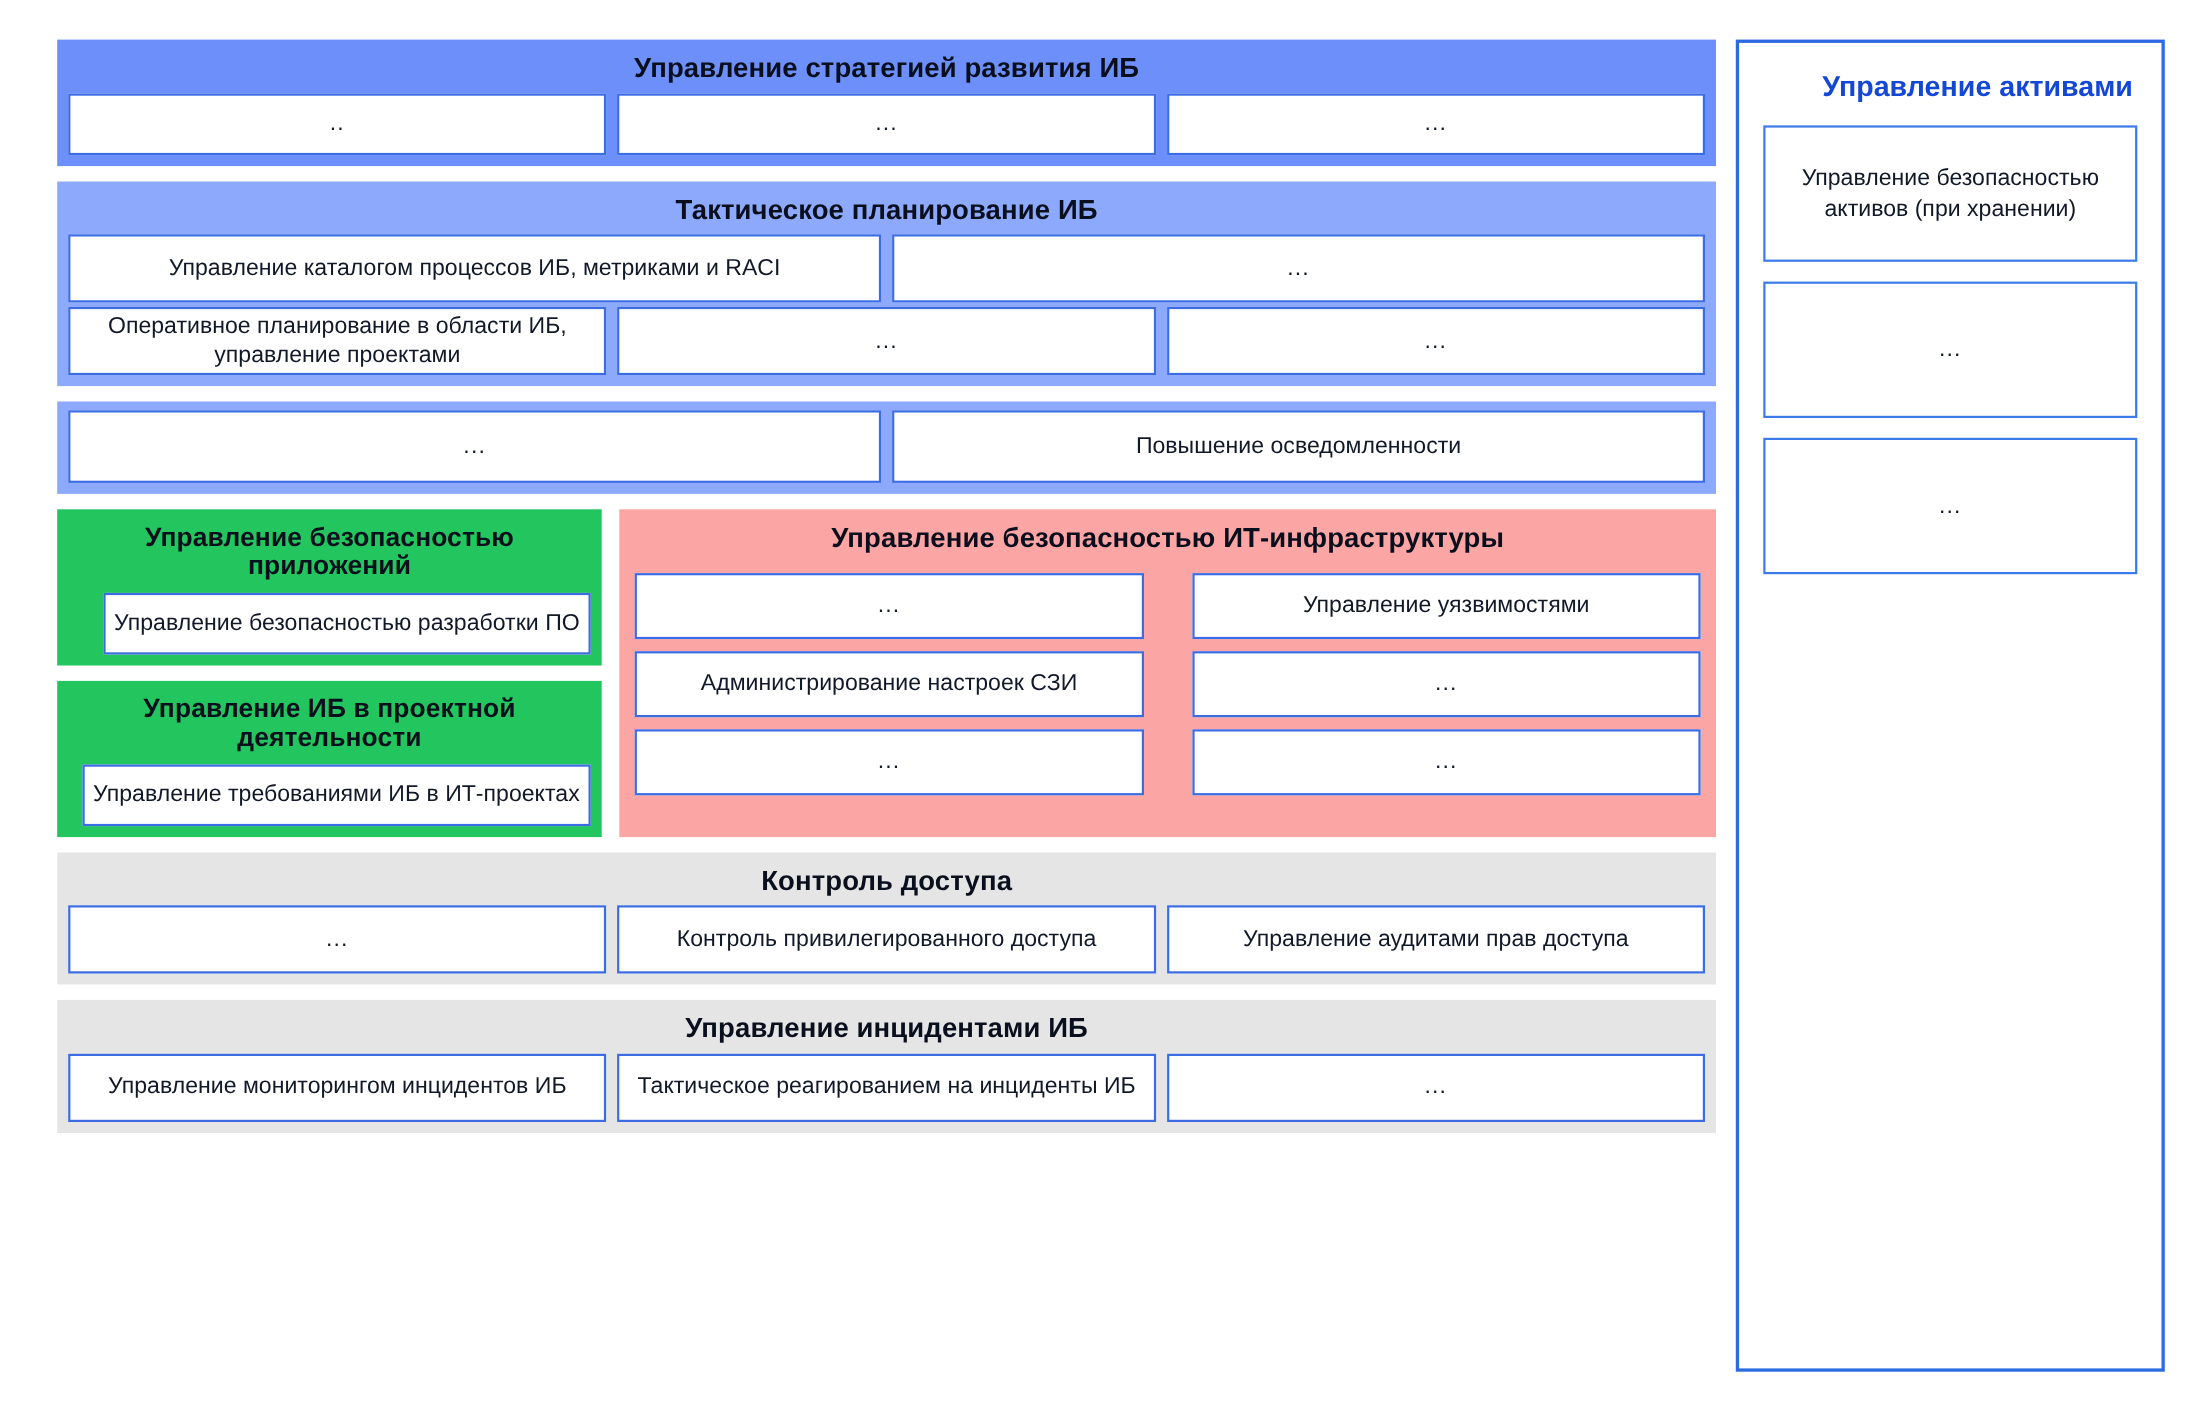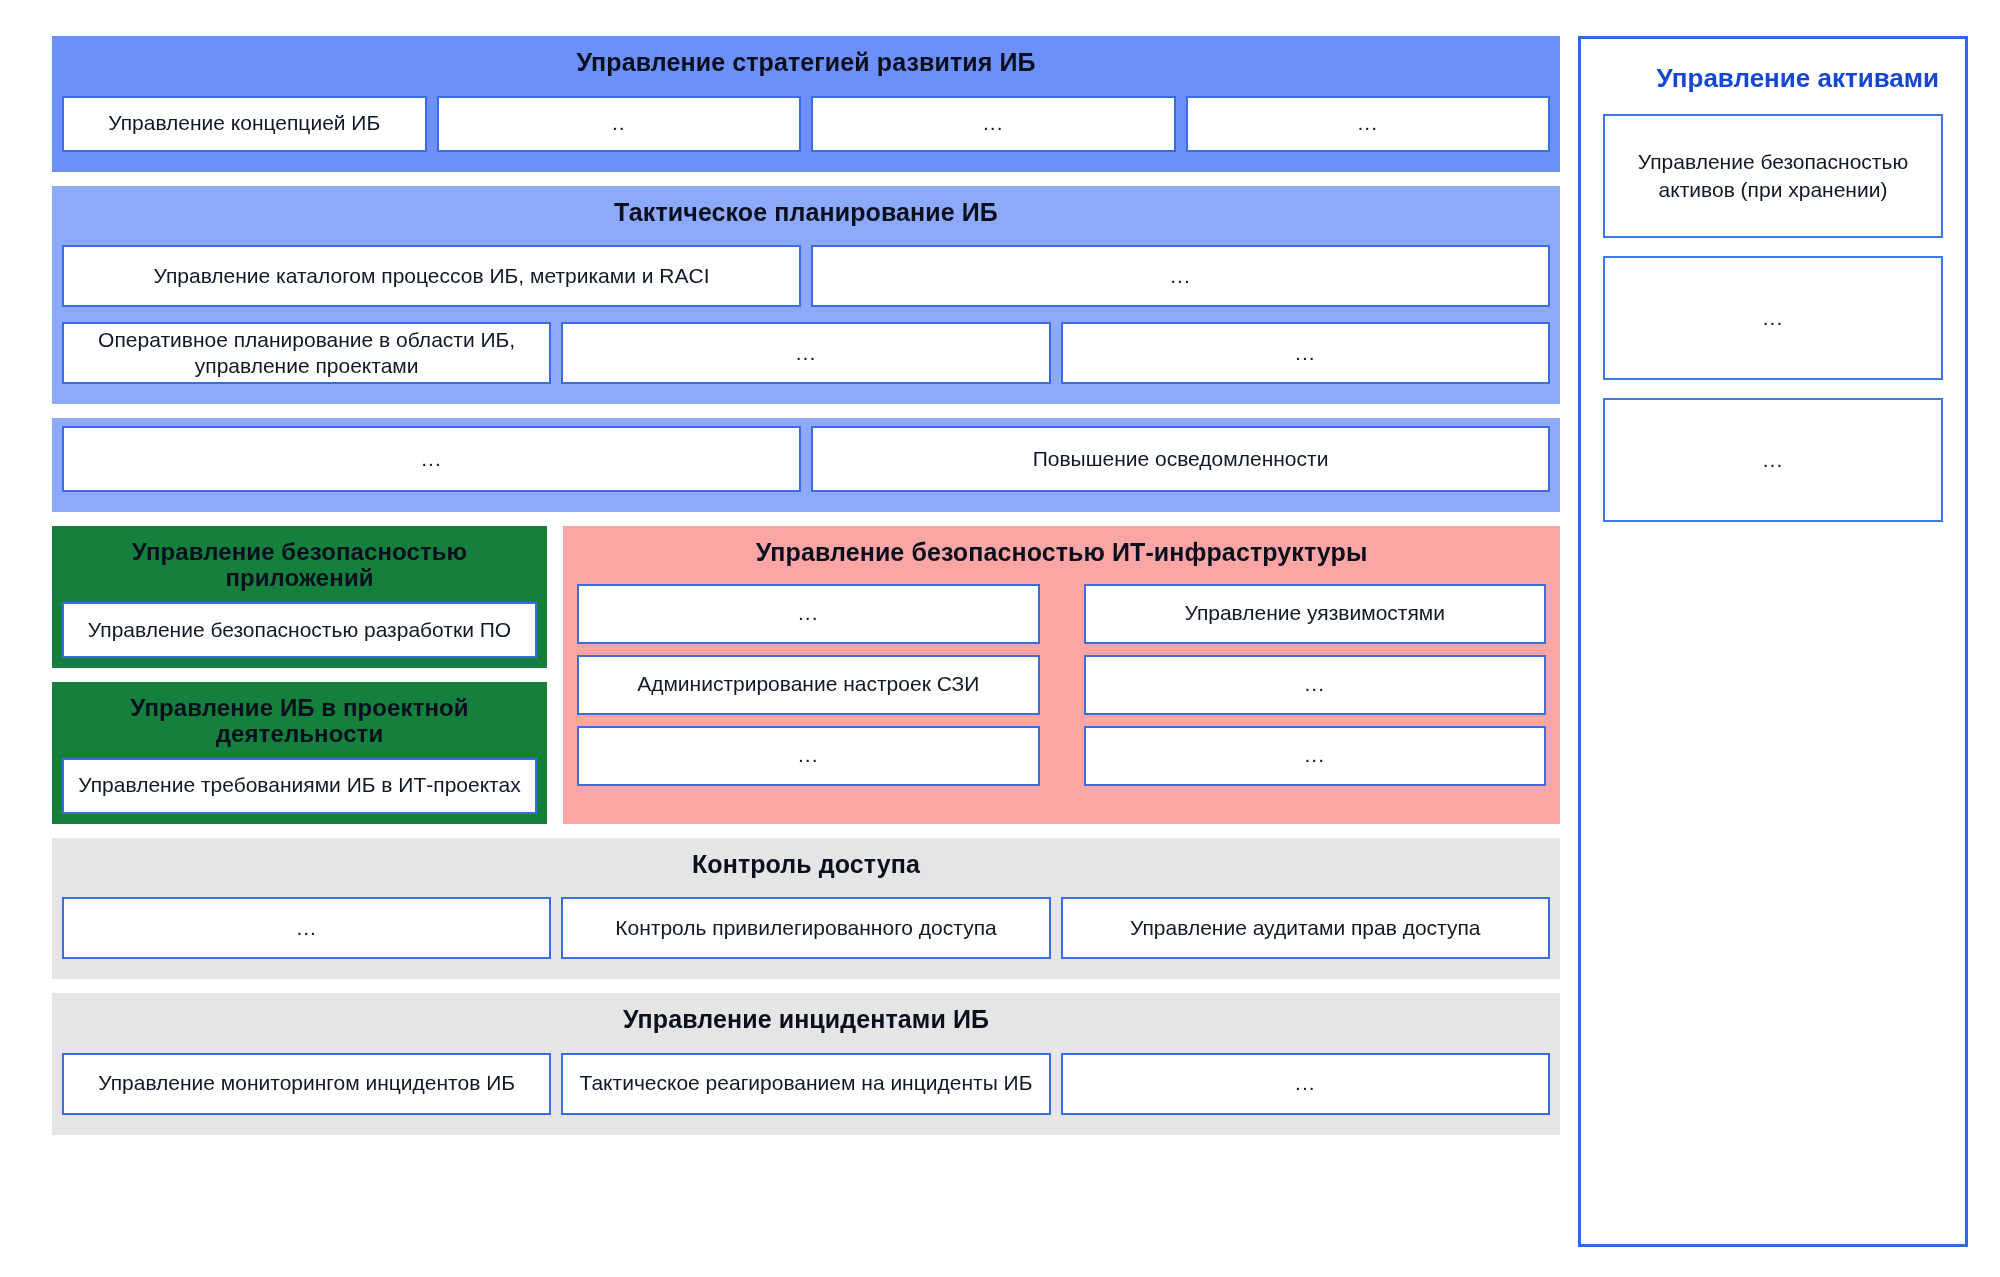--- a/index.html
+++ b/index.html
@@ -28,24 +28,24 @@
   
   .main-col {
     width: 1508px;
     display: flex;
     flex-direction: column;
     gap: 14px;
   }
 
   .band {
     box-sizing: border-box;
-    padding: 8px 10px 20px 10px;
-    display: flex;
-    flex-direction: column;
-    gap: 15px;
+    padding: 8px 10px 10px 10px;
+    display: flex;
+    flex-direction: column;
+    gap: 4px;
   }
   .band-strong   { background: #6c8ffa; }
   .band-mid      { background: #8da9fb; }
   .band-light    { background: #e5e5e5; }
 
   .band-title {
     text-align: center;
     font-weight: bold;
     font-size: 25px;
     line-height: 1.1;
@@ -91,26 +91,27 @@
     width: 495px;
     display: flex;
     flex-direction: column;
     gap: 14px;
   }
   .mid-right {
     flex: 1 1 auto;
   }
 
   .sub-band {
-    background: #15803d;
+    background: #22c55e;
     box-sizing: border-box;
     padding: 8px 10px 10px 10px;
     display: flex;
     flex-direction: column;
     gap: 6px;
+    align-items: flex-end;
   }
   .sub-band .band-title { font-size: 24px; }
 
   .infra-band {
     background: #fca5a5;
     box-sizing: border-box;
     padding: 8px 14px 14px 14px;
     height: 100%;
     display: flex;
     flex-direction: column;
@@ -160,21 +161,20 @@
 </head>
 <body>
 
 <div class="canvas">
 
   <div class="main-col">
 
     <div class="band band-strong">
       <div class="band-title">Управление стратегией развития ИБ</div>
       <div class="row">
-        <div class="cell h1">Управление концепцией ИБ</div>
         <div class="cell h1 dots">..</div>
         <div class="cell h1 dots">...</div>
         <div class="cell h1 dots">...</div>
       </div>
     </div>
 
     <div class="band band-mid">
       <div class="band-title">Тактическое планирование ИБ</div>
       <div class="row">
         <div class="cell h2">Управление каталогом процессов ИБ, метриками и RACI</div>

